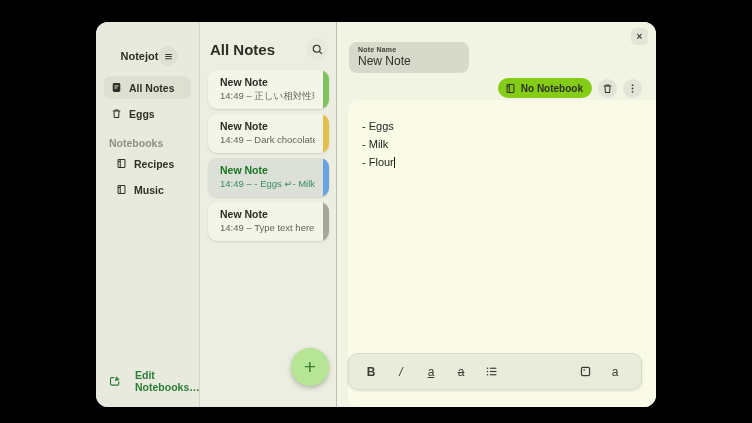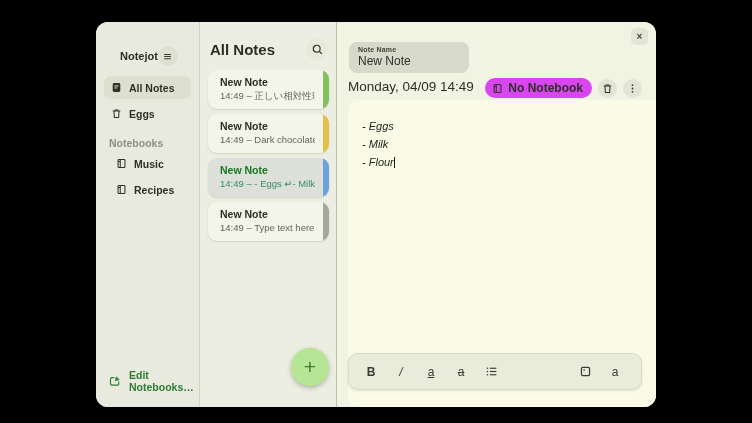--- a/index.html
+++ b/index.html
@@ -5,32 +5,32 @@
   * { margin:0; padding:0; box-sizing:border-box; }
   html,body { width:752px; height:423px; background:#000; overflow:hidden;
     font-family:"Liberation Sans","DejaVu Sans",sans-serif; }
   .window { position:absolute; left:96px; top:22px; width:560px; height:385px;
     border-radius:12px; overflow:hidden; display:flex; background:#f2f4e4;
     box-shadow:0 8px 24px rgba(0,0,0,.55); }
 
   
   .sidebar { width:104px; background:#e8eade; border-right:1px solid #d2d4c6;
     position:relative; flex-shrink:0; }
-  .sb-header { display:flex; align-items:center; justify-content:flex-start;
-    margin:24px 10px 10px 24px; }
+  .sb-header { display:flex; align-items:center; justify-content:center;
+    margin:24px 10px 10px 14px; }
   .sb-title { font-size:11px; font-weight:700; color:#2c2e26; }
   .circle-btn { width:20px; height:20px; border-radius:50%; background:#dee1d2;
     display:flex; align-items:center; justify-content:center; color:#3a3c33; cursor:pointer; }
   .sb-row { display:flex; align-items:center; gap:7px; height:23px; margin:3px 8px;
     padding:0 7px; border-radius:7px; font-size:10.5px; font-weight:700; color:#2e3027; cursor:pointer; }
   .sb-row.selected { background:#dde0d1; }
   .sb-section { margin:12px 0 2px 13px; font-size:10.5px; font-weight:700; color:#8e9083; }
   .sb-row.notebook { margin-left:13px; }
   .edit-notebooks { position:absolute; left:13px; bottom:14px; display:flex; align-items:center;
-    gap:8px; color:#2c7c35; font-size:10.5px; font-weight:700; cursor:pointer; }
+    gap:14px; color:#2c7c35; font-size:10.5px; font-weight:700; cursor:pointer; }
   .icon { display:inline-flex; align-items:center; justify-content:center; }
 
   
   .notes-panel { width:137px; background:#eceee1; border-right:1px solid #bdbfb0;
     position:relative; flex-shrink:0; }
   .np-header { display:flex; align-items:center; justify-content:space-between;
     margin:16px 8px 10px 10px; }
   .np-title { font-size:15px; font-weight:600; color:#2c2e26; }
   .search-btn { width:22px; height:22px; border-radius:50%; background:#e7e9db;
     display:flex; align-items:center; justify-content:center; color:#2e3026; cursor:pointer; }
@@ -54,27 +54,27 @@
   .editor { flex:1; background:#f1f3e3; position:relative; }
   .close-btn { position:absolute; top:6px; right:8px; width:17px; height:17px;
     border-radius:5px; background:#e3e5d7; color:#43453b; font-size:10px; font-weight:700;
     display:flex; align-items:center; justify-content:center; cursor:pointer; }
   .name-entry { position:absolute; left:12px; top:20px; width:120px; height:31px;
     background:#d7dacb; border-radius:8px; padding:4px 9px 0 9px; cursor:text; }
   .name-entry .ne-label { font-size:7px; font-weight:700; color:#41433a; letter-spacing:.2px; }
   .name-entry .ne-value { font-size:12px; color:#2d2f28; margin-top:1px; }
   .date-label { position:absolute; left:11px; top:57px; font-size:13.5px; color:#2e3028; }
   .header-actions { position:absolute; right:14px; top:56px; display:flex; align-items:center; gap:6px; }
-  .pill-btn { height:20px; border-radius:10px; background:#d946ef; display:flex;
-    align-items:center; gap:5px; padding:0 9px 0 7px; font-size:12px; font-weight:700;
+  .pill-btn { height:20px; border-radius:10px; background:#84cc16; display:flex;
+    align-items:center; gap:5px; padding:0 9px 0 7px; font-size:10px; font-weight:700;
     color:#2e3027; cursor:pointer; }
   .round-btn { width:19px; height:19px; border-radius:50%; background:#e2e4d6; color:#3a3c33;
     display:flex; align-items:center; justify-content:center; cursor:pointer; }
   .content-area { position:absolute; left:11px; top:78px; right:0; bottom:0;
-    background:#f9fbe6; border-radius:10px 0 12px 10px; padding:16px 14px; cursor:text;font-style:italic; }
+    background:#f9fbe6; border-radius:10px 0 12px 10px; padding:16px 14px; cursor:text; }
   .content-text { font-size:11px; line-height:13.5px; color:#24261f; white-space:pre-line; }
   .caret { display:inline-block; width:1px; height:11px; background:#1c1e18; vertical-align:-1.5px; }
   .fmt-bar { position:absolute; left:11px; right:14px; bottom:17px; height:37px;
     background:#e9ecdb; border:1px solid #d8dacb; border-radius:10px; display:flex;
     align-items:center; padding:0 9px; box-shadow:0 1px 3px rgba(0,0,0,.10); }
   .fmt-btn { width:26px; height:24px; margin-right:4px; border-radius:6px; display:flex;
     align-items:center; justify-content:center; color:#3a3c33; font-size:12px; cursor:pointer; }
   .fmt-bold { font-weight:700; }
   .fmt-italic { font-style:italic; }
   .fmt-underline { text-decoration:underline; }
@@ -126,32 +126,32 @@
     <div class="sb-section">Notebooks</div>
 
     <div class="sb-row notebook">
       <span class="icon">
         <svg width="11" height="11" viewBox="0 0 16 16" fill="none" stroke="#2f3129" stroke-width="1.5">
             <rect x="3" y="2.2" width="10" height="11.6" rx="1.2"></rect>
             <path d="M6.2 2.2v11.6"></path>
             <path d="M3 5h3.2"></path>
           </svg>
       </span>
-      <span>Music</span>
+      <span>Recipes</span>
     </div>
 
     <div class="sb-row notebook">
       <span class="icon">
         <svg width="11" height="11" viewBox="0 0 16 16" fill="none" stroke="#2f3129" stroke-width="1.5">
             <rect x="3" y="2.2" width="10" height="11.6" rx="1.2"></rect>
             <path d="M6.2 2.2v11.6"></path>
             <path d="M3 5h3.2"></path>
           </svg>
       </span>
-      <span>Recipes</span>
+      <span>Music</span>
     </div>
 
     <div class="edit-notebooks">
       <span class="icon">
         <svg width="12" height="12" viewBox="0 0 16 16" fill="none" stroke="#2c7c35" stroke-width="1.5">
             <path d="M13 8.5V12a1.5 1.5 0 0 1-1.5 1.5h-8A1.5 1.5 0 0 1 2 12V5a1.5 1.5 0 0 1 1.5-1.5H7"></path>
             <path d="M9.5 2.5L13.5 6.5"></path>
             <path d="M9 3l4 4-5 1 1-5z" fill="#2c7c35" stroke="none"></path>
           </svg>
       </span>
@@ -204,21 +204,20 @@
   <div class="editor">
     <div class="close-btn">
       <span>×</span>
     </div>
 
     <div class="name-entry">
       <div class="ne-label">Note Name</div>
       <div class="ne-value">New Note</div>
     </div>
 
-    <div class="date-label">Monday, 04/09 14:49</div>
 
     <div class="header-actions">
       <div class="pill-btn">
         <span class="icon">
           <svg width="11" height="11" viewBox="0 0 16 16" fill="none" stroke="#2f3129" stroke-width="1.5">
               <rect x="3" y="2.2" width="10" height="11.6" rx="1.2"></rect>
               <path d="M6.2 2.2v11.6"></path>
               <path d="M3 5h3.2"></path>
             </svg>
         </span>

